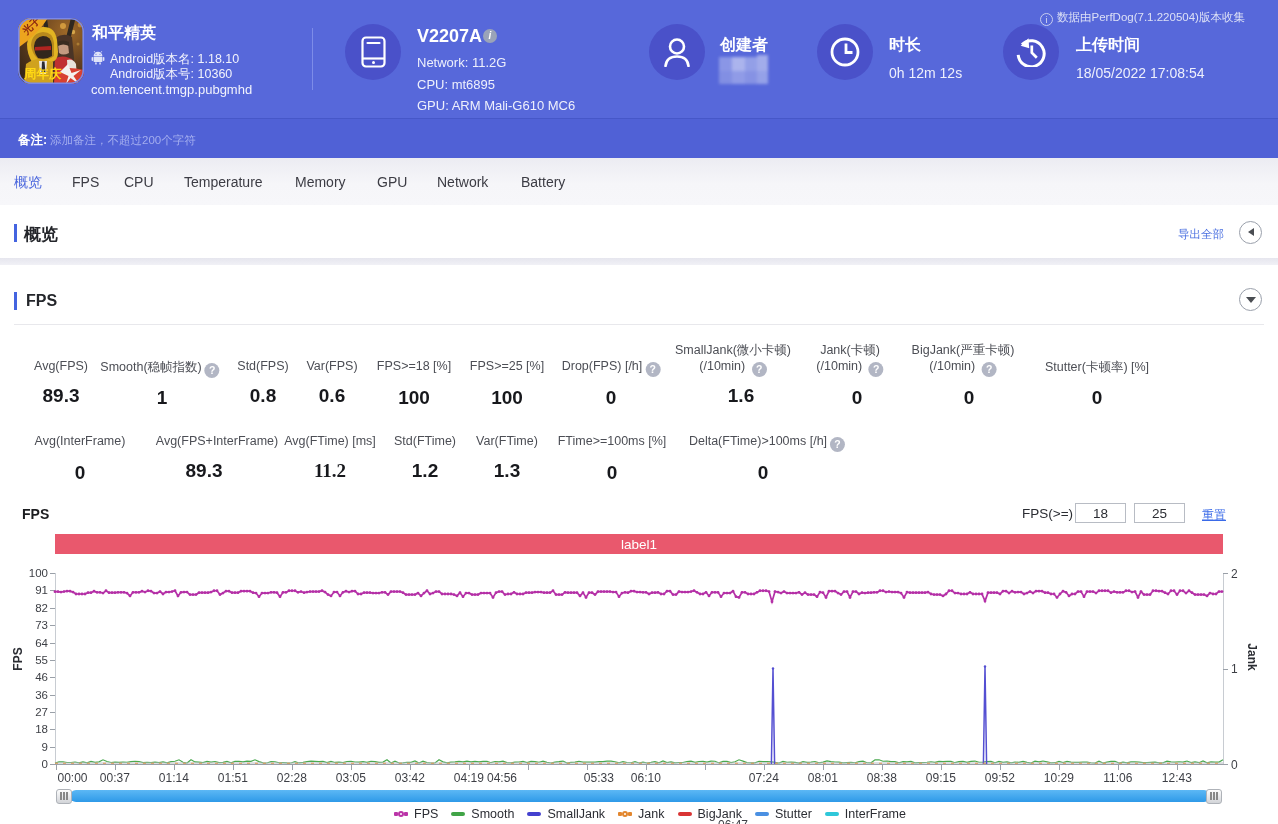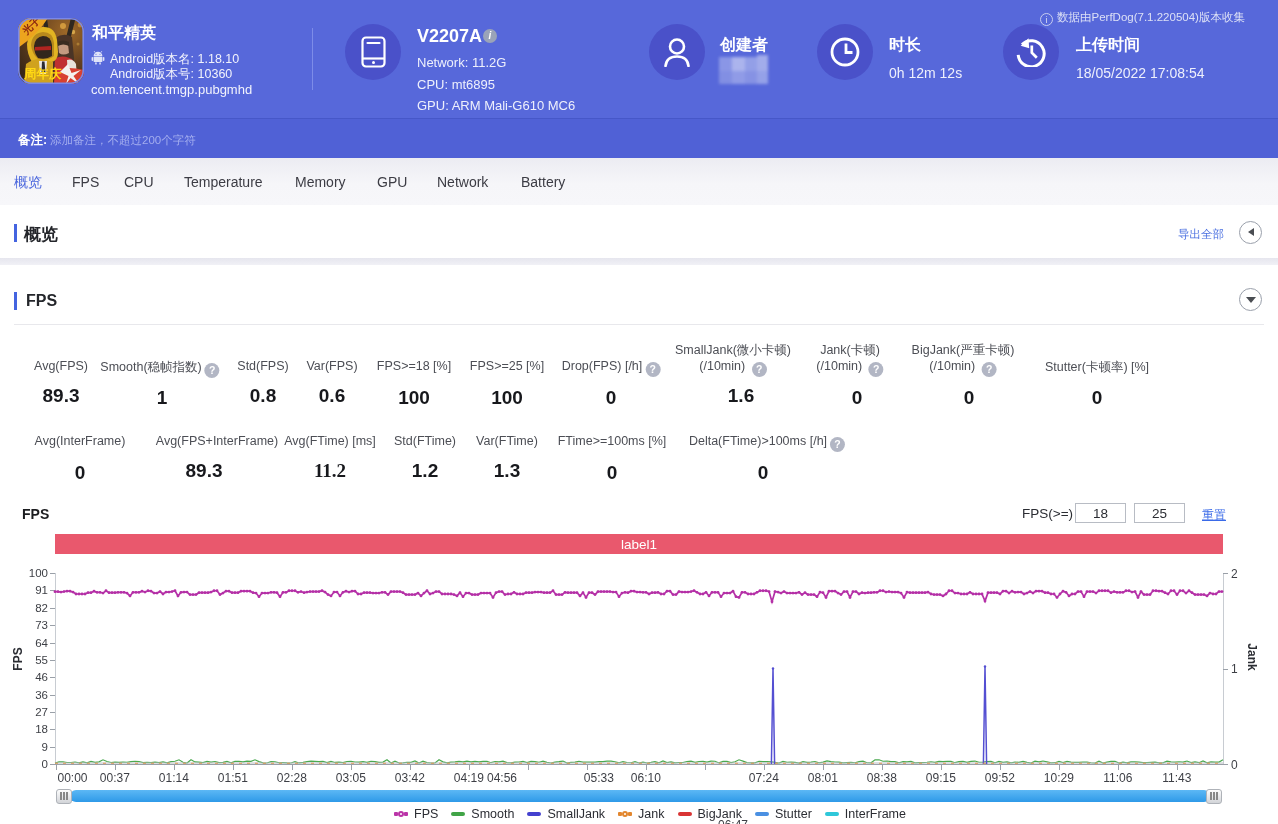--- a/index.html
+++ b/index.html
@@ -259,21 +259,21 @@
 <div class="xtick" style="left:586.8px;padding-left:24px;">05:33</div>
 <div class="xtick" style="left:645.8px;">06:10</div>
 <div class="xtick" style="left:733px;margin-top:47px;">06:47</div>
 <div class="xtick" style="left:763.8px;">07:24</div>
 <div class="xtick" style="left:822.8px;">08:01</div>
 <div class="xtick" style="left:881.8px;">08:38</div>
 <div class="xtick" style="left:940.8px;">09:15</div>
 <div class="xtick" style="left:999.8px;">09:52</div>
 <div class="xtick" style="left:1058.8px;">10:29</div>
 <div class="xtick" style="left:1117.8px;">11:06</div>
-<div class="xtick" style="left:1176.8px;">11:43</div>
+<div class="xtick" style="left:1176.8px;">12:43</div>
 <div class="abs" style="left:55.8px;top:765px;width:1px;height:5px;background:#9aa0a8;"></div>
 <div class="abs" style="left:114.8px;top:765px;width:1px;height:5px;background:#9aa0a8;"></div>
 <div class="abs" style="left:173.8px;top:765px;width:1px;height:5px;background:#9aa0a8;"></div>
 <div class="abs" style="left:232.8px;top:765px;width:1px;height:5px;background:#9aa0a8;"></div>
 <div class="abs" style="left:291.8px;top:765px;width:1px;height:5px;background:#9aa0a8;"></div>
 <div class="abs" style="left:350.8px;top:765px;width:1px;height:5px;background:#9aa0a8;"></div>
 <div class="abs" style="left:409.8px;top:765px;width:1px;height:5px;background:#9aa0a8;"></div>
 <div class="abs" style="left:468.8px;top:765px;width:1px;height:5px;background:#9aa0a8;"></div>
 <div class="abs" style="left:527.8px;top:765px;width:1px;height:5px;background:#9aa0a8;"></div>
 <div class="abs" style="left:586.8px;top:765px;width:1px;height:5px;background:#9aa0a8;"></div>

